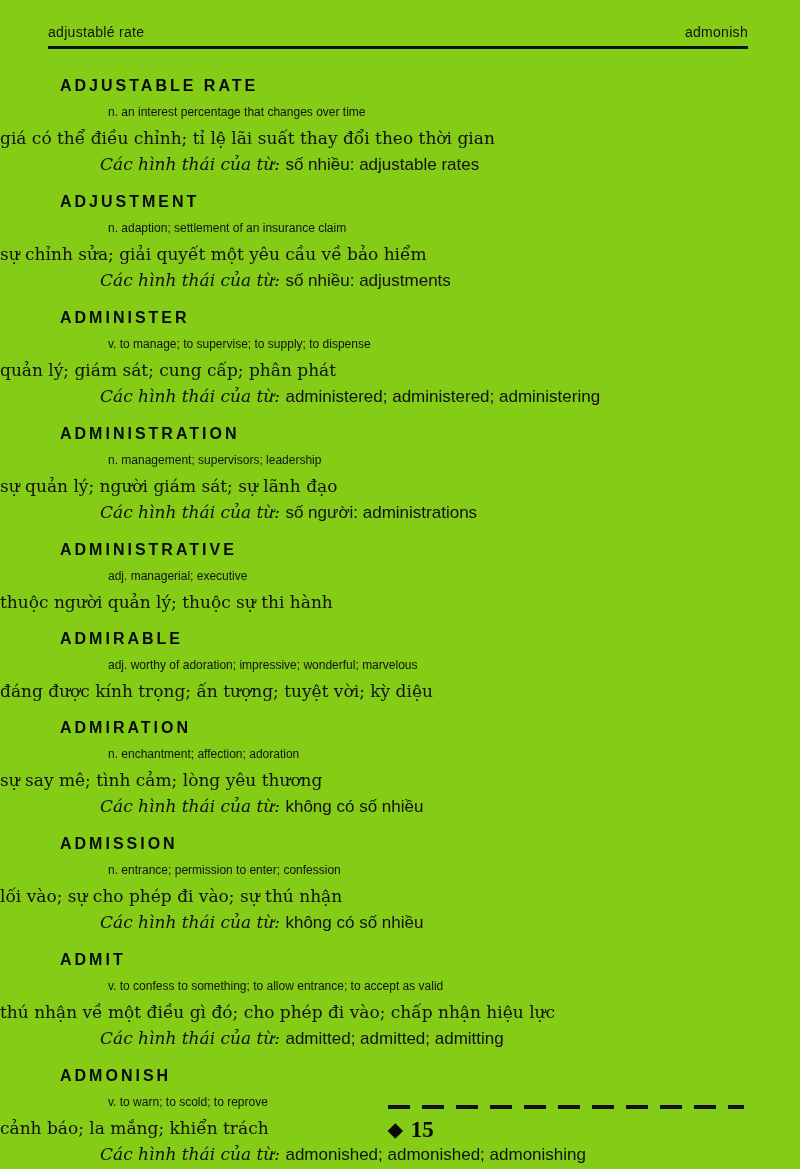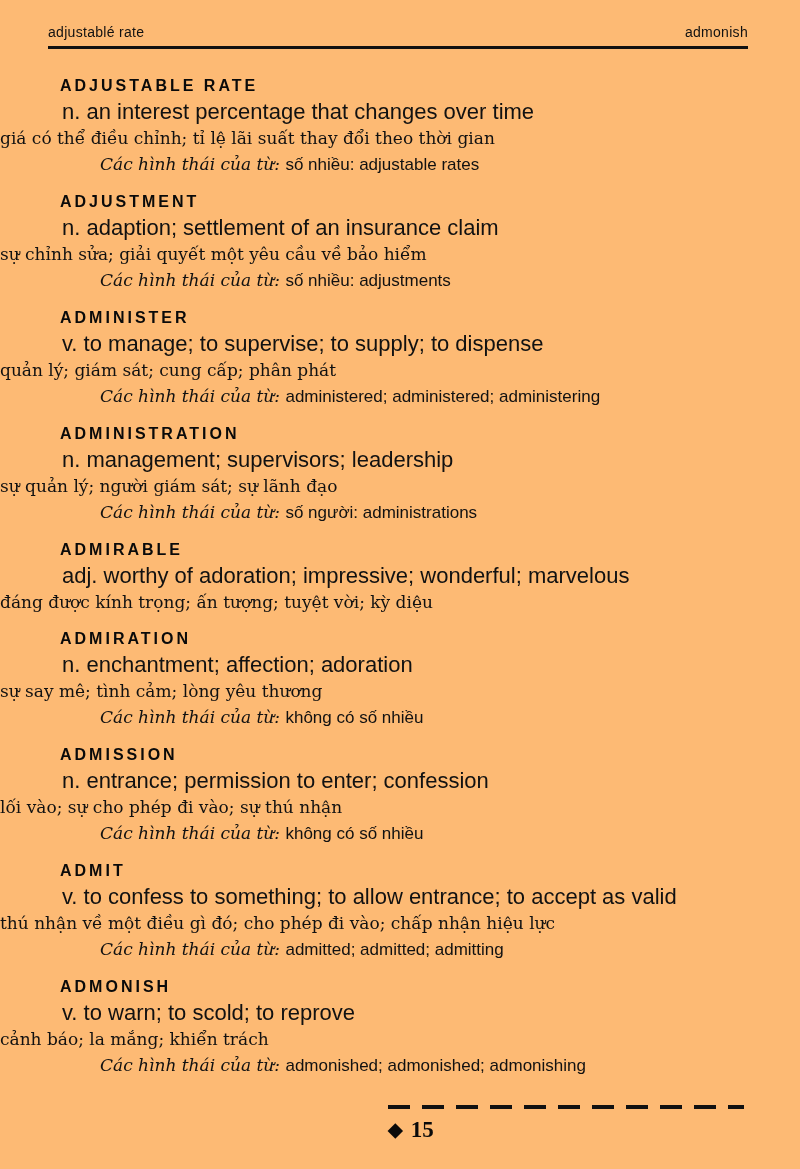--- a/index.html
+++ b/index.html
@@ -1,21 +1,21 @@
 <!DOCTYPE html>
 <html><head>
 <meta charset="utf-8">
 <style>
   * { margin: 0; padding: 0; box-sizing: border-box; }
   html, body { background: #ffffff; }
   .page {
     position: relative;
     width: 800px;
     height: 1169px;
-    background: #fdba74;
+    background: #84cc16;
     color: #111111;
     font-family: "Liberation Sans", sans-serif;
     overflow: hidden;
   }
   
   .running-header {
     position: absolute;
     top: 24px;
     left: 48px;
     right: 52px;
@@ -39,22 +39,22 @@
   .entry { margin-top: 11px; }
   .headword {
     margin-left: 60px;
     font-weight: bold;
     font-size: 16px;
     letter-spacing: 3px;
     line-height: 26px;
     color: #0a0a0a;
   }
   .def-line {
-    margin-left: 62px;
-    font-size: 22px;
+    margin-left: 108px;
+    font-size: 12px;
     line-height: 26px;
     color: #111111;
   }
   .def-line .pos { }
   .vietnamese {
     font-family: "DejaVu Serif", serif;
     font-size: 17px;
     line-height: 26px;
     color: #111111;
   }
@@ -130,20 +130,25 @@
         <div class="vietnamese">quản lý; giám sát; cung cấp; phân phát</div>
         <div class="forms-line"><span class="forms-label">Các hình thái của từ: </span><span class="forms-value">administered; administered; administering</span></div>
       </div>
       <div class="entry">
         <div class="headword">ADMINISTRATION</div>
         <div class="def-line"><span class="pos">n. </span><span>management; supervisors; leadership</span></div>
         <div class="vietnamese">sự quản lý; người giám sát; sự lãnh đạo</div>
         <div class="forms-line"><span class="forms-label">Các hình thái của từ: </span><span class="forms-value">số người: administrations</span></div>
       </div>
       <div class="entry">
+        <div class="headword">ADMINISTRATIVE</div>
+        <div class="def-line"><span class="pos">adj. </span><span>managerial; executive</span></div>
+        <div class="vietnamese">thuộc người quản lý; thuộc sự thi hành</div>
+      </div>
+      <div class="entry">
         <div class="headword">ADMIRABLE</div>
         <div class="def-line"><span class="pos">adj. </span><span>worthy of adoration; impressive; wonderful; marvelous</span></div>
         <div class="vietnamese">đáng được kính trọng; ấn tượng; tuyệt vời; kỳ diệu</div>
       </div>
       <div class="entry">
         <div class="headword">ADMIRATION</div>
         <div class="def-line"><span class="pos">n. </span><span>enchantment; affection; adoration</span></div>
         <div class="vietnamese">sự say mê; tình cảm; lòng yêu thương</div>
         <div class="forms-line"><span class="forms-label">Các hình thái của từ: </span><span class="forms-value">không có số nhiều</span></div>
       </div>

